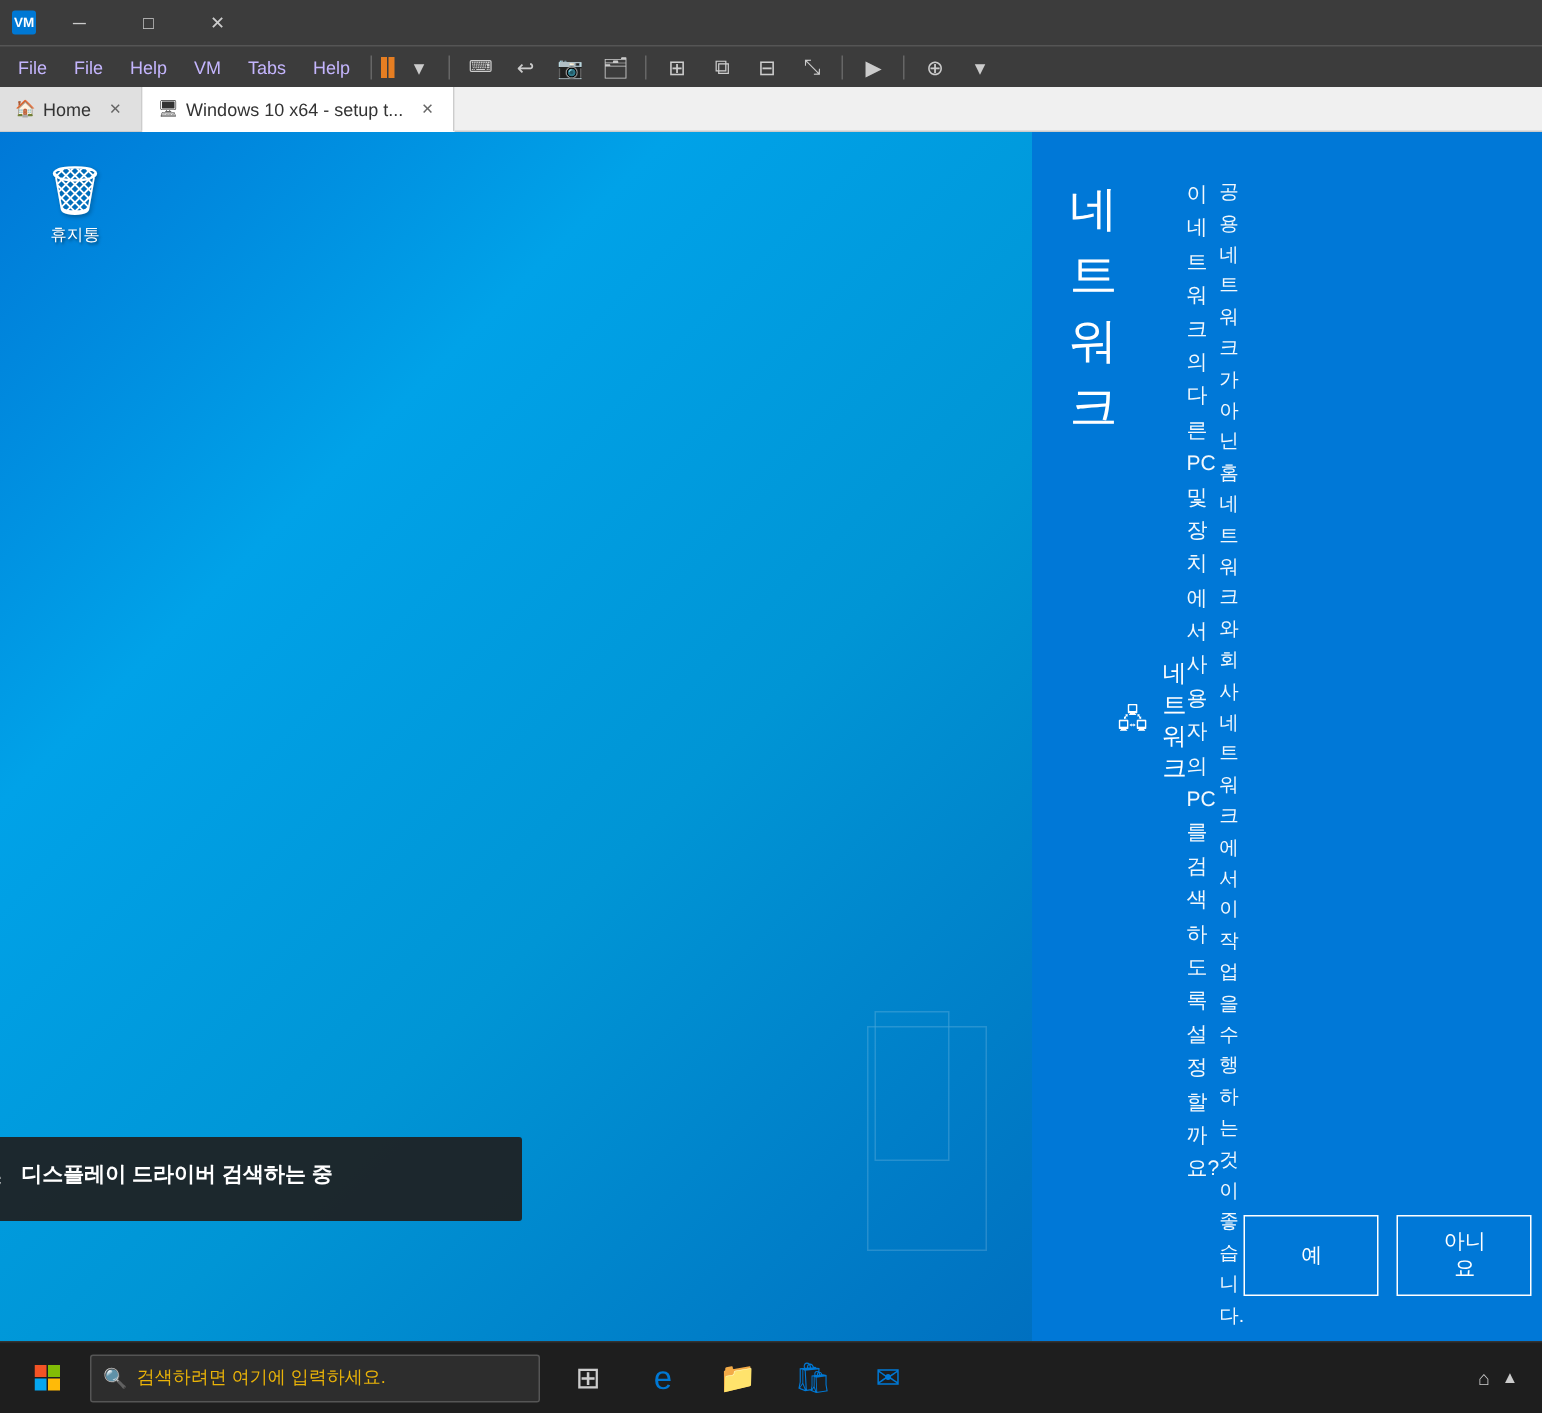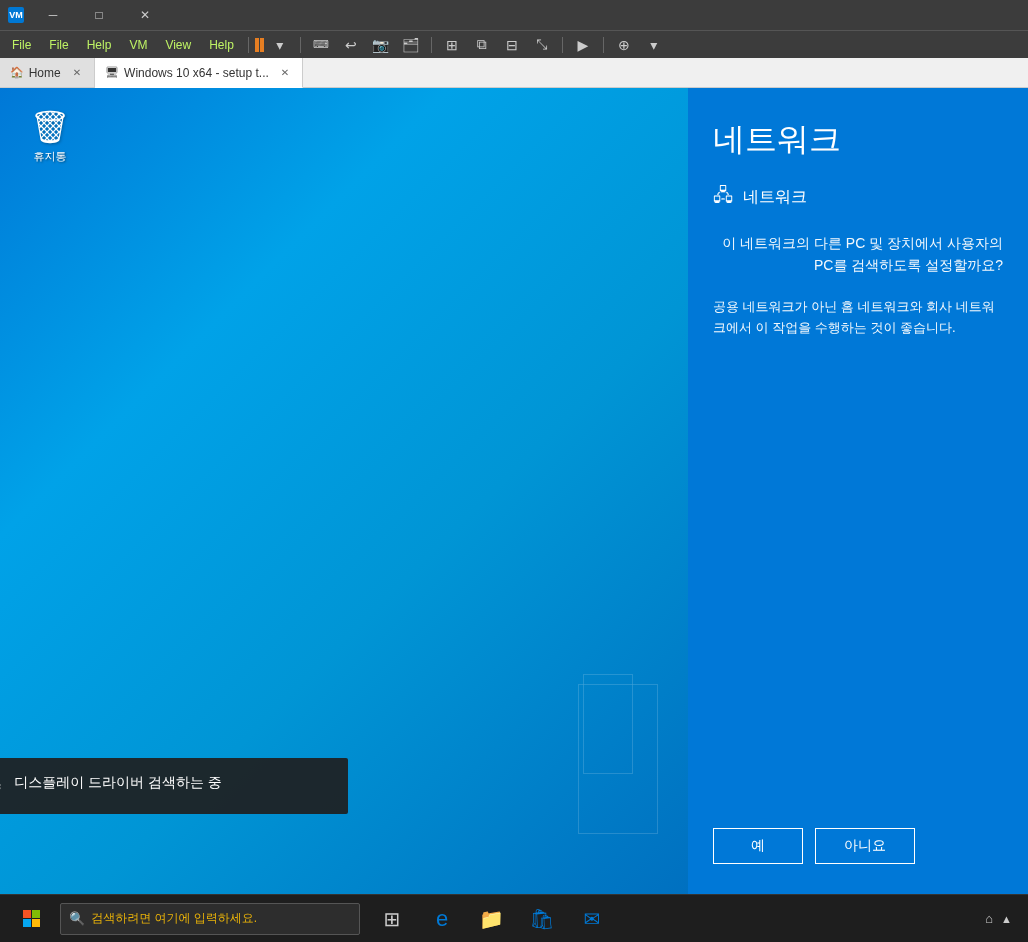--- a/index.html
+++ b/index.html
@@ -44,21 +44,21 @@
     .menu-bar {
       height: 28px;
       background: #3c3c3c;
       border-top: 1px solid #555;
       display: flex;
       align-items: center;
       padding: 0 4px;
       gap: 2px;
     }
     .menu-item {
-      color: #bef264;
+      color: #c4b5fd;
       font-size: 12px;
       padding: 3px 8px;
       cursor: pointer;
       border-radius: 2px;
     }
     .menu-separator { width: 1px; height: 16px; background: #666; margin: 0 4px; }
     .toolbar-btn {
       width: 28px; height: 24px;
       background: none;
       border: none;
@@ -147,21 +147,21 @@
       text-align: left;
       margin-top: 3px;
     }
 
     
     .network-panel {
       width: 340px;
       background: #0078d7;
       padding: 30px 25px;
       display: flex;
-      flex-direction: column;
+      flex-direction: row;
     }
     .panel-title {
       color: white;
       font-size: 32px;
       font-weight: 300;
       margin-bottom: 20px;
     }
     .panel-subtitle-row {
       display: flex;
       align-items: center;
@@ -174,21 +174,20 @@
     }
     .panel-subtitle {
       color: white;
       font-size: 16px;
     }
     .panel-description {
       color: rgba(255,255,255,0.95);
       font-size: 14px;
       line-height: 1.6;
       margin-bottom: 20px;
-      text-align: right;
     }
     .panel-note {
       color: rgba(255,255,255,0.95);
       font-size: 13px;
       line-height: 1.6;
       margin-bottom: 60px;
     }
     .panel-buttons {
       display: flex;
       gap: 12px;
@@ -223,21 +222,21 @@
       border-radius: 2px;
     }
     .driver-gear {
       font-size: 18px;
       margin-top: 2px;
       flex-shrink: 0;
     }
     .driver-text-block {}
     .driver-title {
       font-size: 14px;
-      font-weight: 400;
+      font-weight: 700;
       margin-bottom: 6px;
     }
     .driver-desc {
       font-size: 12px;
       color: rgba(255,255,255,0.85);
       line-height: 1.5;
     }
 
     
     .taskbar {
@@ -326,21 +325,21 @@
     <button class="title-bar-btn">□</button>
     <button class="title-bar-btn close">✕</button>
   </div>
 </div>
 
 <div class="menu-bar">
   <span class="menu-item">File</span>
   <span class="menu-item">File</span>
   <span class="menu-item">Help</span>
   <span class="menu-item">VM</span>
-  <span class="menu-item">View</span>
+  <span class="menu-item">Tabs</span>
   <span class="menu-item">Help</span>
   <div class="menu-separator"></div>
 
   <div class="toolbar-pause">
     <div class="pause-bar"></div>
     <div class="pause-bar"></div>
   </div>
   <button class="toolbar-btn">▾</button>
   <div class="menu-separator"></div>
   <button class="toolbar-btn" style="font-size:11px;">⌨</button>

